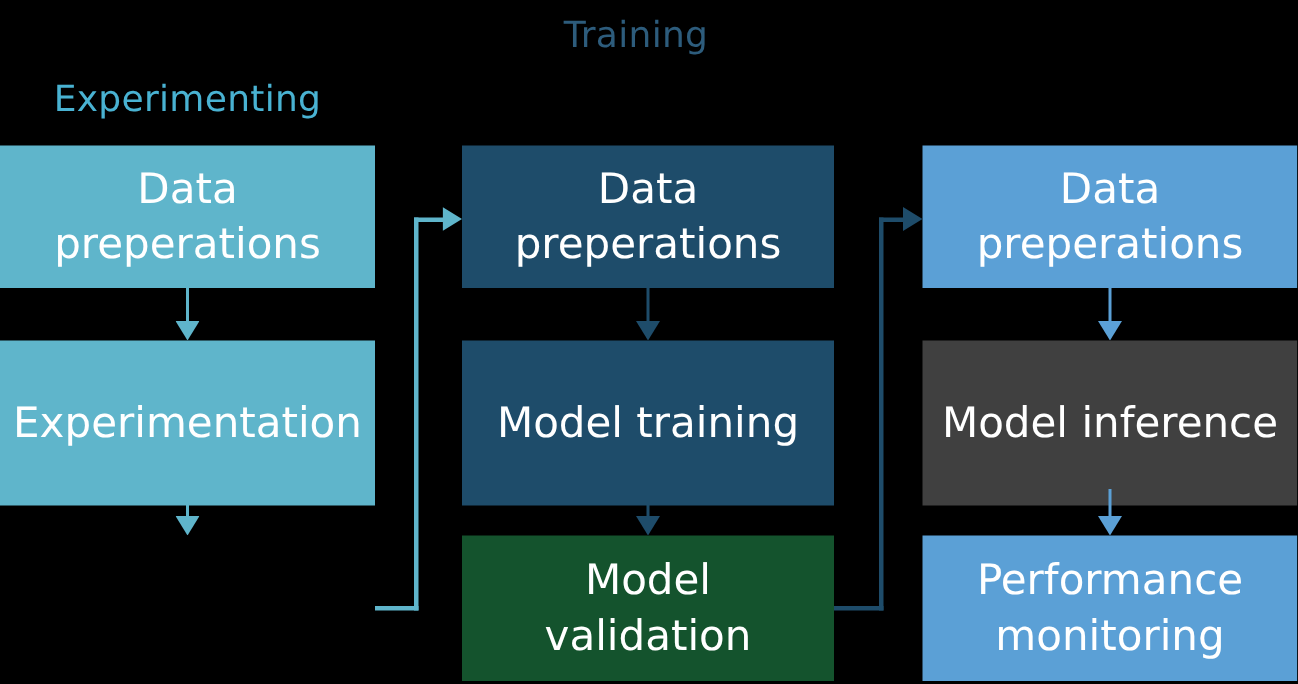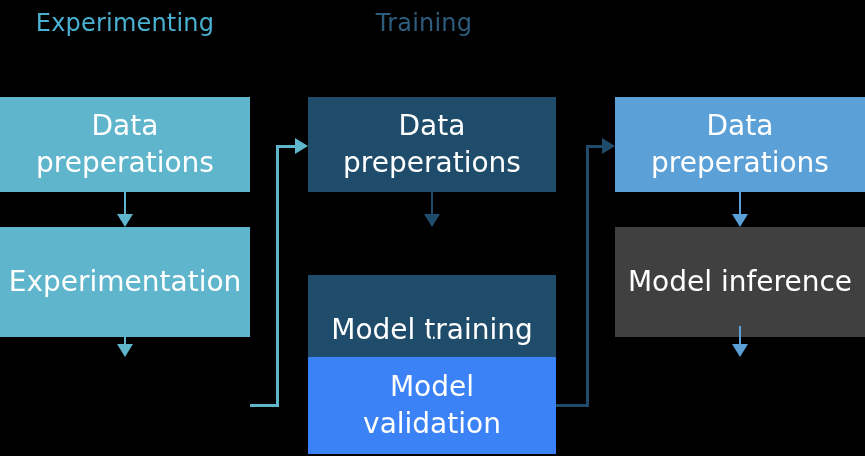--- a/index.html
+++ b/index.html
@@ -35,21 +35,21 @@
     line-height: 1.3;
     padding: 0 10px;
     box-sizing: border-box;
   }
   .c1 { left: 0px;   width: 250px; }
   .c2 { left: 308px; width: 248px; }
   .c3 { left: 615px; width: 250px; }
   .r1 { top: 97px;  height: 95px; }
   .r2 { top: 227px; height: 110px; }
   .r3 { top: 357px; height: 97px; }
-  .t1 { left: 0px;   width: 250px; }
+  .t1 { left: 0px;   width: 250px; margin-top: 43px; }
   .t2 { left: 300px; width: 248px; }
   .t3 { left: 615px; width: 250px; }
 
   .stem {
     position: absolute;
     width: 2px;
   }
   .tri-down {
     position: absolute;
     width: 16px;
@@ -71,25 +71,26 @@
 
 <div class="canvas">
 
   <div class="col-title t1" style="color: rgb(73, 178, 210);">Experimenting</div>
   <div class="col-title t2" style="color: rgb(45, 92, 124);">Training</div>
 
   <div class="box c1 r1" style="background: rgb(95, 181, 203); color: rgb(255, 255, 255);">Data preperations</div>
   <div class="box c1 r2" style="background: rgb(95, 181, 203); color: rgb(255, 255, 255);">Experimentation</div>
 
   <div class="box c2 r1" style="background: rgb(30, 76, 106); color: rgb(255, 255, 255);">Data preperations</div>
-  <div class="box c2 r2" style="background: rgb(30, 76, 106); color: rgb(255, 255, 255); margin-top: 48px;">Model training</div>
-  <div class="box c2 r3" style="background: #3b82f6; color: rgb(255, 255, 255);">Model validation</div>
+  <div class="box c2 r2" style="background: rgb(30, 76, 106); color: rgb(255, 255, 255);">Model training</div>
+  <div class="box c2 r3" style="background: #14532d; color: rgb(255, 255, 255);">Model validation</div>
 
   <div class="box c3 r1" style="background: rgb(91, 160, 214); color: rgb(255, 255, 255);">Data preperations</div>
   <div class="box c3 r2" style="background: #404040; color: rgb(255, 255, 255);">Model inference</div>
+  <div class="box c3 r3" style="background: rgb(91, 160, 214); color: rgb(255, 255, 255);">Performance monitoring</div>
 
   <div>
     <div class="stem" style="left: 124px; top: 192px; height: 23px; background: rgb(95, 181, 203);"></div>
     <div class="tri-down" style="left: 117px; top: 214px; background: rgb(95, 181, 203);"></div>
   </div>
   <div>
     <div class="stem" style="left: 124px; top: 326px; height: 19px; background: rgb(95, 181, 203);"></div>
     <div class="tri-down" style="left: 117px; top: 344px; background: rgb(95, 181, 203);"></div>
   </div>
 

